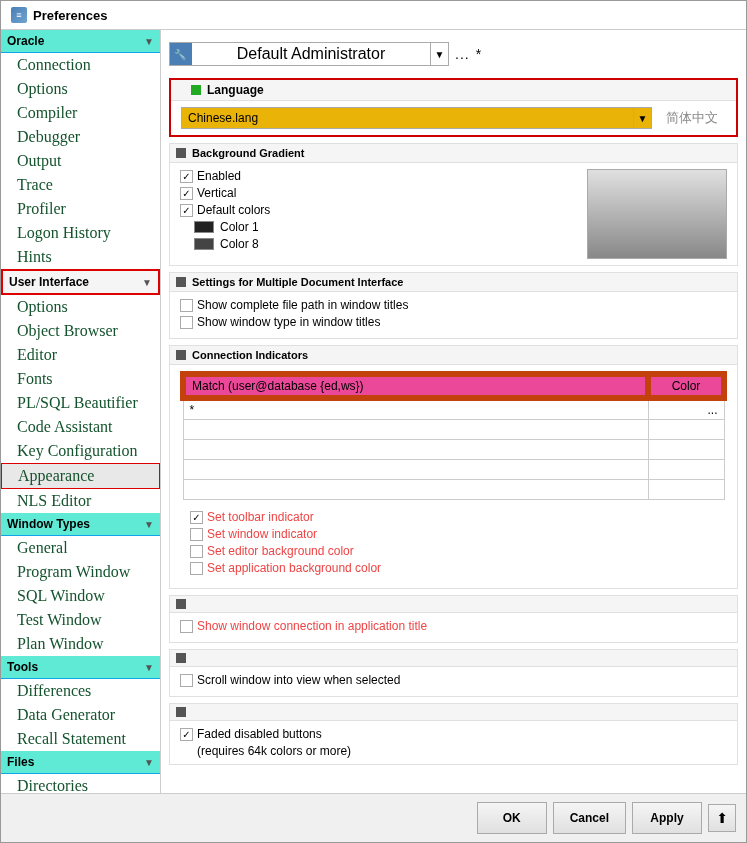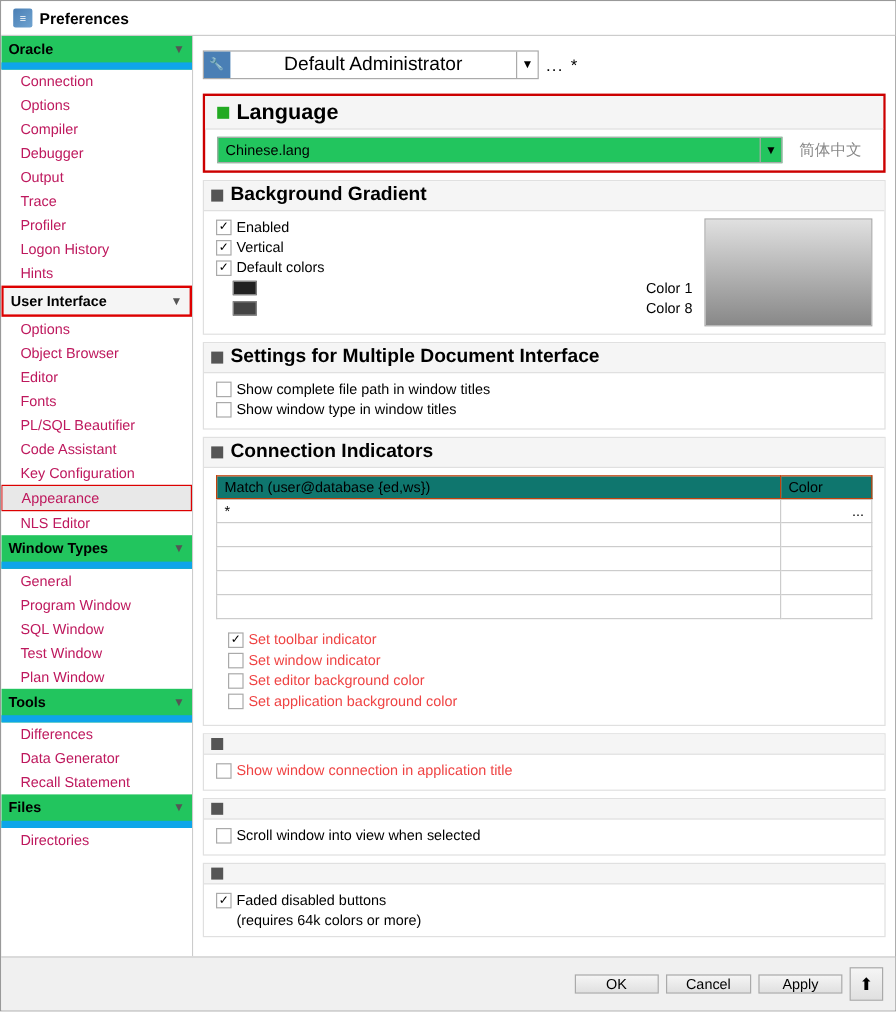--- a/index.html
+++ b/index.html
@@ -50,36 +50,37 @@
       flex-shrink: 0;
     }
     .sidebar-section-header {
       display: flex;
       align-items: center;
       justify-content: space-between;
       padding: 4px 6px;
       font-weight: bold;
       font-size: 12px;
       cursor: pointer;
-      background: #22c55e;
-      border-bottom: 6px solid #0ea5e9;
+      background: #5eead4;
+      border-bottom: 1px solid #0ea5e9;
     }
     .sidebar-section-header.outlined {
       border: 2px solid #d00;
       background: #f5f5f5;
     }
     .sidebar-arrow {
       font-size: 10px;
       color: #555;
     }
     .sidebar-item {
       padding: 3px 6px 3px 16px;
       cursor: pointer;
-      color: #be185d;
-      font-size: 12px;
+      color: #14532d;
+      font-size: 16px;
+      font-family: Liberation Serif, serif;
     }
     .sidebar-item.active-outlined {
       background: #e8e8e8;
       border: 1px solid #d00;
       font-weight: normal;
     }
     .content-area {
       flex: 1;
       background: #fff;
       overflow-y: auto;
@@ -140,21 +141,21 @@
       background: #fff;
     }
     .section-header {
       display: flex;
       align-items: center;
       background: #f5f5f5;
       border-bottom: 1px solid #e0e0e0;
       padding: 3px 6px;
       gap: 6px;
       font-weight: bold;
-      font-size: 16px;
+      font-size: 11px;
     }
     .section-marker {
       width: 10px;
       height: 10px;
       background: #555;
       flex-shrink: 0;
     }
     .section-content {
       padding: 6px 10px;
     }
@@ -162,44 +163,44 @@
     .language-section {
       border: 2px solid #cc0000;
       margin-bottom: 6px;
       background: #fff;
     }
     .language-header {
       display: flex;
       align-items: center;
       background: #f5f5f5;
       border-bottom: 1px solid #e0e0e0;
-      padding: 3px 10px;
+      padding: 3px 20px;
       gap: 6px;
       font-weight: bold;
-      font-size: 18px;
+      font-size: 12px;
     }
     .green-square {
       width: 10px;
       height: 10px;
       background: #22aa22;
       flex-shrink: 0;
     }
     .language-row {
       display: flex;
       align-items: center;
       padding: 6px 10px;
       gap: 6px;
     }
     .lang-dropdown {
       display: flex;
       align-items: center;
       border: 1px solid #aaa;
       height: 22px;
       flex: 1;
-      background: #22c55e;
+      background: #eab308;
     }
     .lang-dropdown-text {
       flex: 1;
       padding: 0 6px;
       font-size: 12px;
     }
     .lang-dropdown-arrow {
       width: 18px;
       height: 100%;
       border-left: 1px solid #aaa;
@@ -235,21 +236,20 @@
       font-size: 10px;
       cursor: pointer;
       flex-shrink: 0;
     }
     .color-row {
       display: flex;
       align-items: center;
       gap: 6px;
       margin-left: 14px;
       margin-bottom: 3px;
-      justify-content: space-between;
     }
     .color-swatch {
       width: 20px;
       height: 12px;
       border: 1px solid #888;
     }
     .gradient-preview {
       width: 140px;
       height: 90px;
       background: linear-gradient(to bottom, #e0e0e0, #888);
@@ -260,22 +260,22 @@
     .mdi-content {
       padding: 6px 10px;
     }
     
     .conn-table {
       width: 100%;
       border-collapse: collapse;
       margin-bottom: 6px;
     }
     .conn-table th {
-      background: #0f766e;
-      border: 1px solid #c2410c;
+      background: #ec4899;
+      border: 6px solid #c2410c;
       padding: 2px 6px;
       text-align: left;
       font-size: 12px;
       font-weight: normal;
     }
     .conn-table td {
       border: 1px solid #ccc;
       padding: 2px 6px;
       font-size: 12px;
       height: 20px;
@@ -288,28 +288,28 @@
     .footer {
       border-top: 1px solid #ccc;
       padding: 8px 10px;
       display: flex;
       align-items: center;
       justify-content: flex-end;
       gap: 6px;
       background: #f0f0f0;
     }
     .btn {
-      height: 16px;
+      height: 32px;
       min-width: 70px;
       padding: 0 16px;
       border: 1px solid #aaa;
       background: linear-gradient(to bottom, #f5f5f5, #e0e0e0);
       cursor: pointer;
       font-size: 12px;
-      display: flex; align-items:center; justify-content:center;
+      display: flex; align-items:center; justify-content:center;font-weight:bold;
     }
     .btn-icon {
       width: 28px;
       height: 28px;
       border: 1px solid #aaa;
       background: linear-gradient(to bottom, #f5f5f5, #e0e0e0);
       display: flex; align-items:center; justify-content:center;
       cursor: pointer;
       font-size: 14px;
     }
@@ -463,21 +463,21 @@
       <div class="section-block">
         <div class="section-header">
           <div class="section-marker"></div>
           <span>Connection Indicators</span>
         </div>
         <div class="section-content">
           <table class="conn-table">
             <thead>
               <tr>
                 <th>Match (user@database {ed,ws})</th>
-                <th style="width:76px;">Color</th>
+                <th style="width:76px;text-align:center;">Color</th>
               </tr>
             </thead>
             <tbody>
               <tr>
                 <td>*</td>
                 <td style="text-align:right;">...</td>
               </tr>
               <tr>
                   <td>&nbsp;</td>
                   <td></td>

